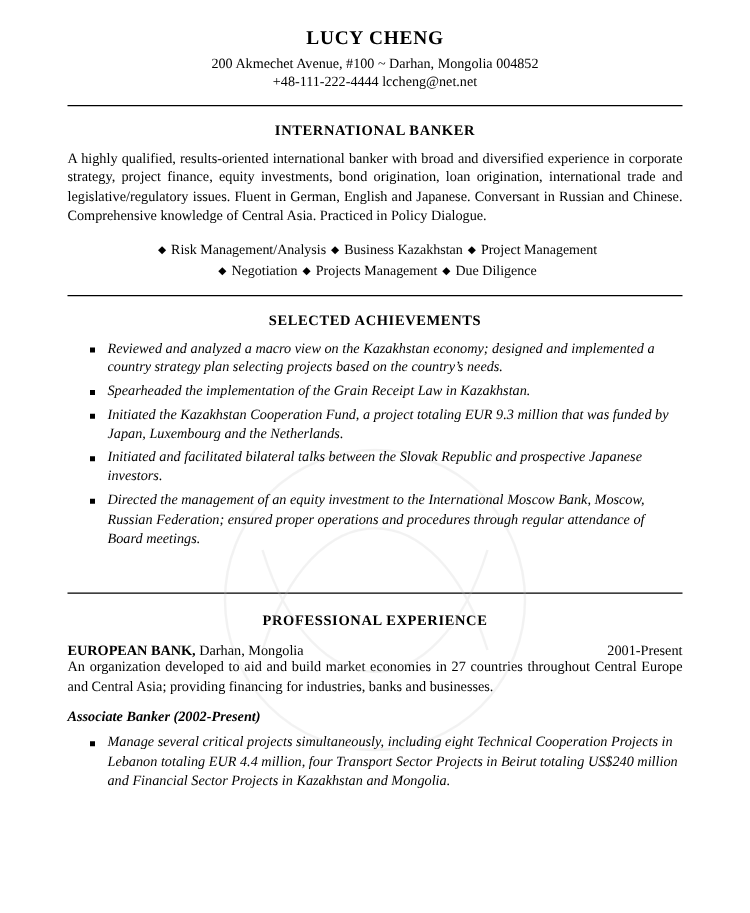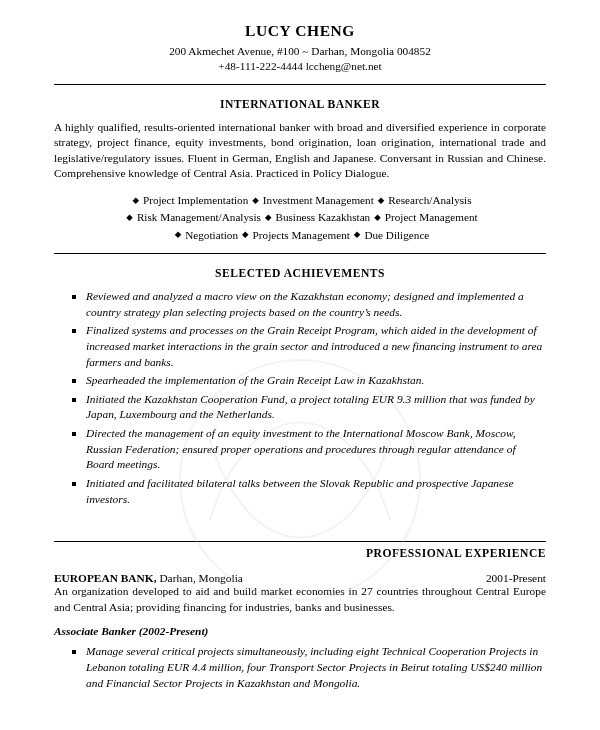--- a/index.html
+++ b/index.html
@@ -114,21 +114,21 @@
     text-align: justify;
     margin: 0;
   }
   .role {
     font-size: 11.4px;
     font-style: italic;
     font-weight: bold;
     margin: 10px 0 7px 0;
   }
   .exp-list { margin-top: 0; }
-  .sp-title { margin-top: 5px; text-align: right; }
+  .sp-title { margin-top: 15px; }
 </style>
 </head>
 <body>
 
 <div class="page">
 
   <svg class="watermark" viewBox="0 0 300 300" aria-hidden="true">
     <g fill="none" stroke="#c9c9c9" stroke-width="2">
       <circle cx="150" cy="150" r="120"></circle>
       <path d="M60 190 C 100 60, 200 60, 240 190"></path>
@@ -140,40 +140,36 @@
   <div class="contact">200 Akmechet Avenue, #100  ~  Darhan, Mongolia  004852</div>
   <div class="contact">+48-111-222-4444     lccheng@net.net</div>
 
   <hr class="rule">
 
   <div class="section-title">INTERNATIONAL BANKER</div>
   <p class="para">A highly qualified, results-oriented international banker with broad and diversified experience in corporate strategy, project finance, equity investments, bond origination, loan origination, international trade and legislative/regulatory issues.  Fluent in German, English and Japanese. Conversant in Russian and Chinese.  Comprehensive knowledge of Central Asia.  Practiced in Policy Dialogue.</p>
 
   <div class="diamond-lines">
     <div>
-      <span class="dia">◆</span><span class="dia-item">Project Implementation</span><span class="dia">◆</span><span class="dia-item">Investment Management</span><span class="dia">◆</span><span class="dia-item">Research/Analysis</span>
-    </div>
-    <div>
       <span class="dia">◆</span><span class="dia-item">Risk Management/Analysis</span><span class="dia">◆</span><span class="dia-item">Business Kazakhstan</span><span class="dia">◆</span><span class="dia-item">Project Management</span>
     </div>
     <div>
       <span class="dia">◆</span><span class="dia-item">Negotiation</span><span class="dia">◆</span><span class="dia-item">Projects Management</span><span class="dia">◆</span><span class="dia-item">Due Diligence</span>
     </div>
   </div>
 
   <hr class="rule thin">
 
   <div class="section-title">SELECTED ACHIEVEMENTS</div>
   <ul class="sq">
     <li>Reviewed and analyzed a macro view on the Kazakhstan economy; designed and implemented a country strategy plan selecting projects based on the country’s needs.</li>
-    <li>Finalized systems and processes on the Grain Receipt Program, which aided in the development of increased market interactions in the grain sector and introduced a new financing instrument to area farmers and banks.</li>
     <li>Spearheaded the implementation of the Grain Receipt Law in Kazakhstan.</li>
     <li>Initiated the Kazakhstan Cooperation Fund, a project totaling EUR 9.3 million that was funded by Japan, Luxembourg and the Netherlands.</li>
+    <li>Initiated and facilitated bilateral talks between the Slovak Republic and prospective Japanese investors.</li>
     <li>Directed the management of an equity investment to the International Moscow Bank, Moscow, Russian Federation; ensured proper operations and procedures through regular attendance of Board meetings.</li>
-    <li>Initiated and facilitated bilateral talks between the Slovak Republic and prospective Japanese investors.</li>
   </ul>
 
   <div style="height:22px"></div>
   <hr class="rule thin">
 
   <div class="section-title sp-title">PROFESSIONAL EXPERIENCE</div>
 
   <div class="job-head">
     <div class="left">
       <b>EUROPEAN BANK,</b><span> Darhan, Mongolia</span>

